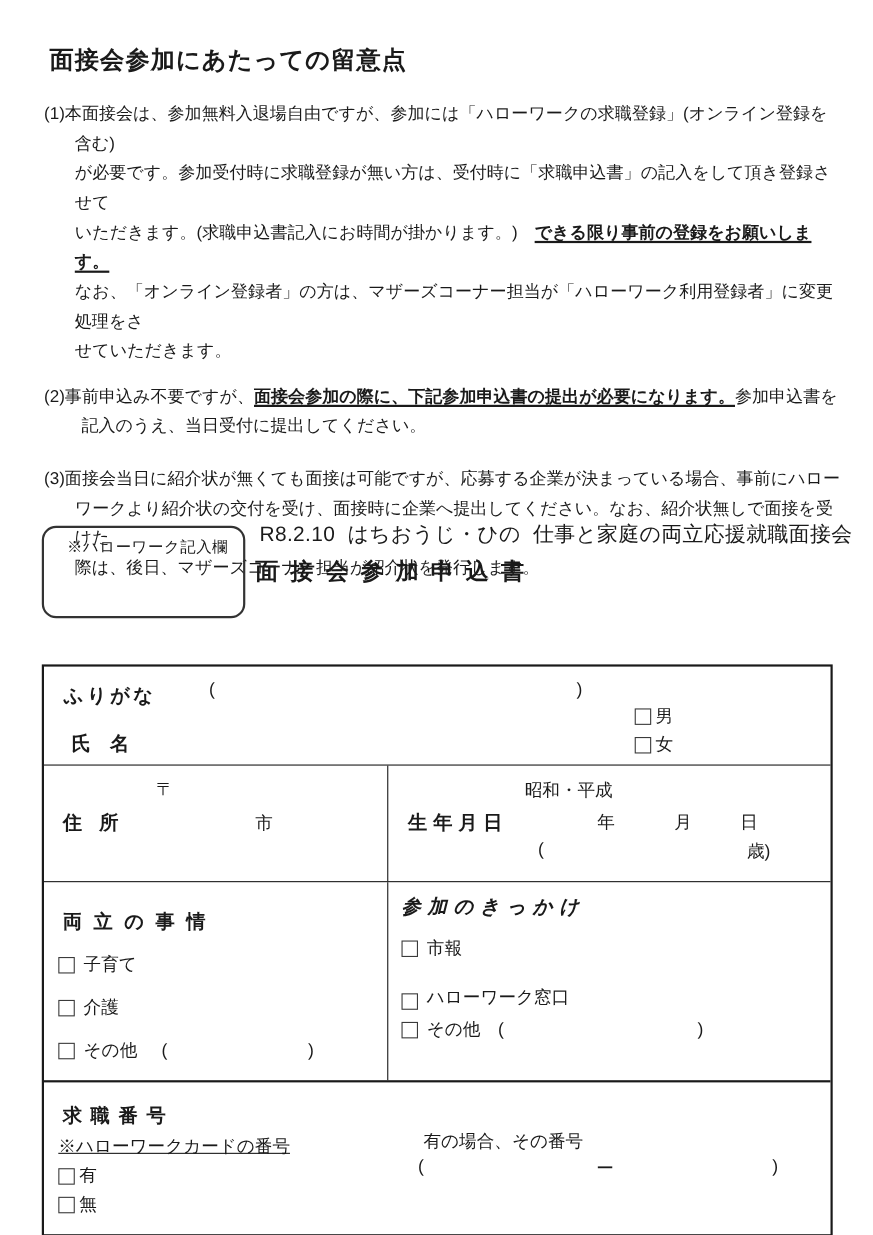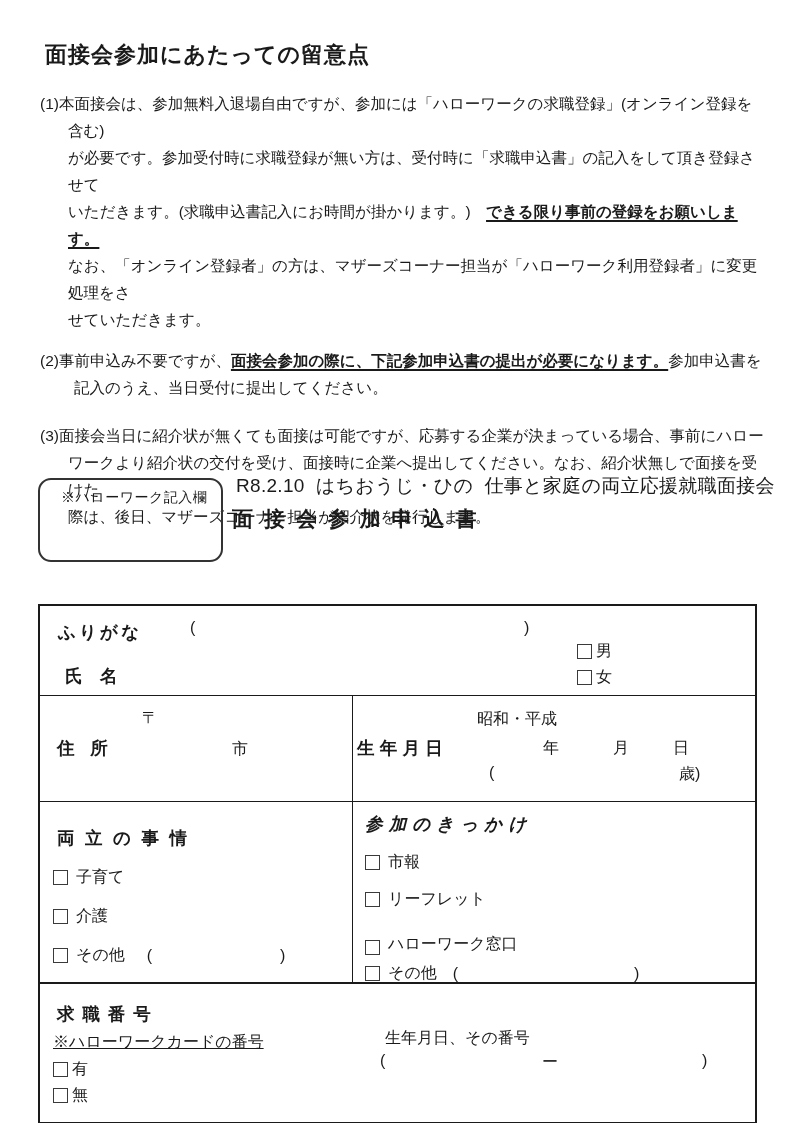--- a/index.html
+++ b/index.html
@@ -128,21 +128,21 @@
     </div>
 
     <div class="frow row2">
       <div class="cell cell-l">
         <span class="abs plain" style="left:102px; top:12px;">〒</span>
         <span class="abs flabel ls-addr" style="left:17px; top:40px;">住所</span>
         <span class="abs plain" style="left:192px; top:43px;">市</span>
       </div>
       <div class="cell cell-r">
         <span class="abs plain" style="left:124px; top:13px;">昭和・平成</span>
-        <span class="abs flabel ls-birth" style="left:4px; top:40px;text-align:right;">生年月日</span>
+        <span class="abs flabel ls-birth" style="left:18px; top:40px;text-align:right;">生年月日</span>
         <span class="abs plain" style="left:190px; top:42px;">年</span>
         <span class="abs plain" style="left:260px; top:42px;">月</span>
         <span class="abs plain" style="left:320px; top:42px;">日</span>
         <span class="abs plain" style="left:136px; top:68px;">(</span>
         <span class="abs plain" style="left:326px; top:68px;">歳)</span>
       </div>
     </div>
 
     <div class="frow row3">
       <div class="cell cell-l">
@@ -164,24 +164,20 @@
             <span class="paren">)</span>
           </div>
         </div>
       </div>
       <div class="cell cell-r">
         <span class="abs flabel ls-kik" style="left:12px; top:10px;font-style:italic;">参加のきっかけ</span>
         <div class="abs" style="left:12px; top:42px;">
           <div class="opt" style="height:37px;">
             <span class="cb"></span>
             <span>市報</span>
-          </div>
-          <div class="opt" style="height:37px;">
-            <span class="cb"></span>
-            <span>リーフレット</span>
           </div>
           <div class="opt" style="height:37px;align-items:flex-end;">
             <span class="cb"></span>
             <span>ハローワーク窓口</span>
           </div>
           <div class="opt" style="height:37px;">
             <span class="cb"></span>
             <span>その他</span>
             <span class="paren" style="margin-left:16px;">(</span>
             <span class="blank" style="width:176px;"></span>
@@ -195,20 +191,20 @@
       <span class="abs flabel ls-kyu" style="left:17px; top:18px;">求職番号</span>
       <span class="abs plain" style="left:13px; top:48px;text-decoration:underline;">※ハローワークカードの番号</span>
       <div class="abs opt" style="left:13px; top:73px; height:25px;">
         <span class="cb" style="margin-right:4px;"></span>
         <span>有</span>
       </div>
       <div class="abs opt" style="left:13px; top:99px; height:25px;">
         <span class="cb" style="margin-right:4px;"></span>
         <span>無</span>
       </div>
-      <span class="abs plain" style="left:345px; top:44px;">生年月日、その番号</span>
+      <span class="abs plain" style="left:345px; top:44px;">有の場合、その番号</span>
       <span class="abs plain" style="left:340px; top:68px;">(</span>
       <span class="abs plain" style="left:502px; top:68px;">ー</span>
       <span class="abs plain" style="left:662px; top:68px;">)</span>
     </div>
 
   </div>
 </div>
 
 </body></html>

